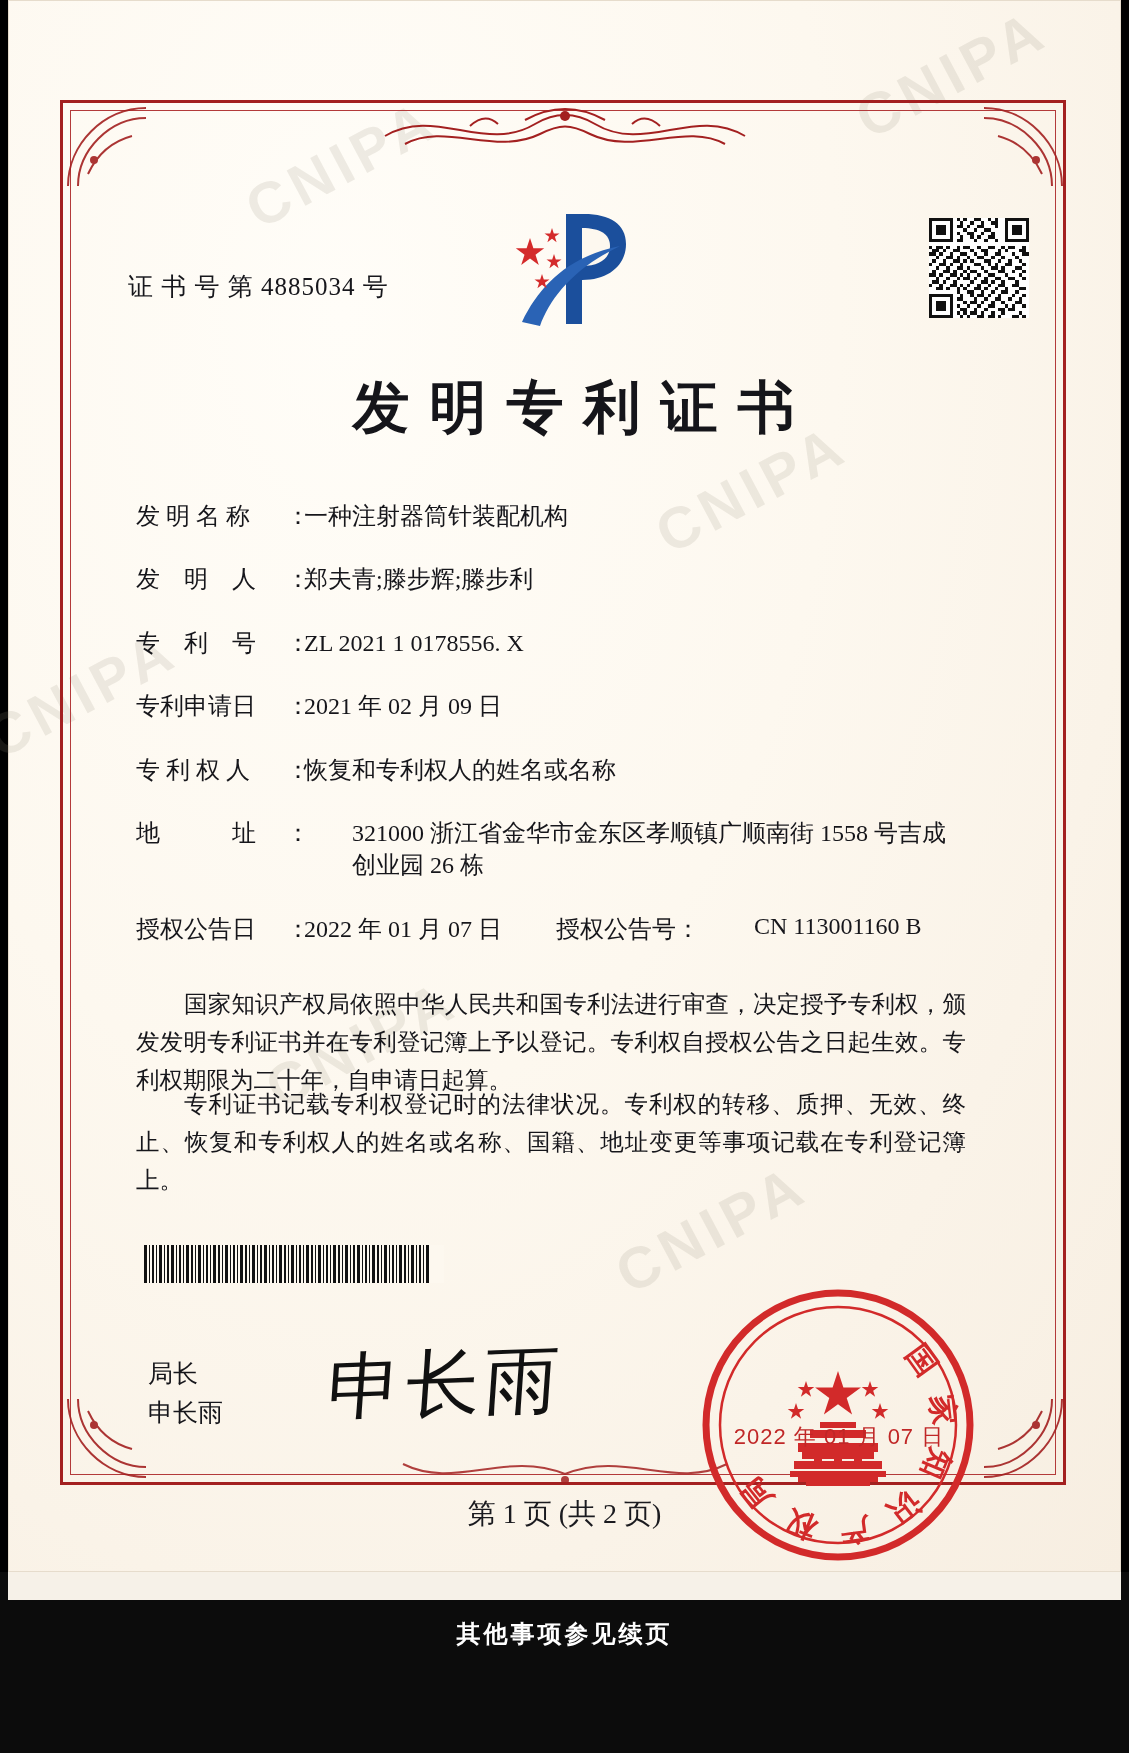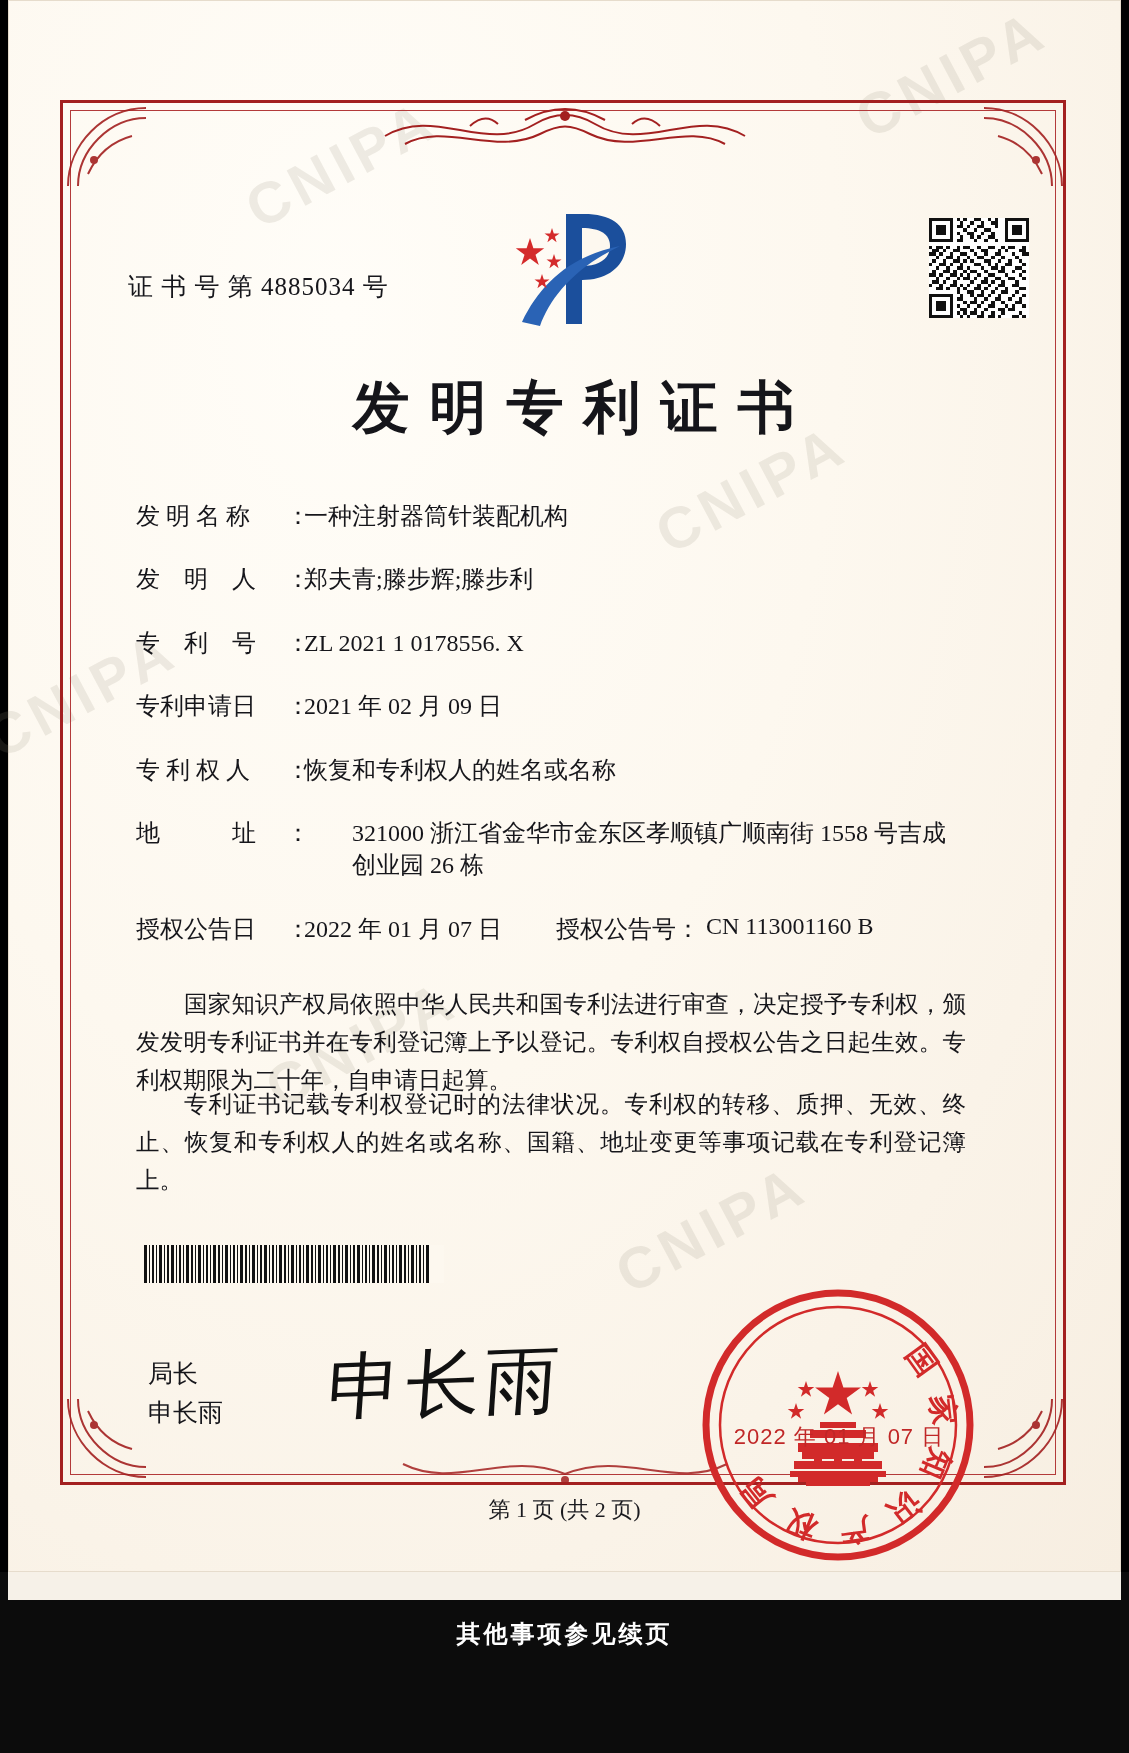--- a/index.html
+++ b/index.html
@@ -185,21 +185,21 @@
   .fval .cont { display: block; margin-left: 48px; }
 
   .row-grant {
     display: flex;
     align-items: flex-start;
     font-size: 24px;
     color: #16161b;
     margin-bottom: 26px;
   }
   .grant-left { width: 420px; display: flex; }
-  .grant-right { display: flex; }
+  .grant-right { display: flex; gap: 48px; }
   .grant-right .glabel { margin-right: 6px; }
 
   
   .para {
     position: absolute;
     left: 128px;
     width: 830px;
     font-size: 23.5px;
     line-height: 1.62;
     color: #16161b;
@@ -259,21 +259,21 @@
     color: #c02727;
     letter-spacing: 1px;
     font-family: "Liberation Sans", sans-serif;
   }
 
   .page-no {
     position: absolute;
     left: 0; right: 0;
     top: 1495px;
     text-align: center;
-    font-size: 22px;
+    font-size: 28px;
     color: #1a1a1f;
   }
   .footer-strip {
     position: absolute;
     left: 0; right: 0;
     top: 1572px;
     height: 181px;
     background: #0c0c0c;
   }
   .footer-white {

